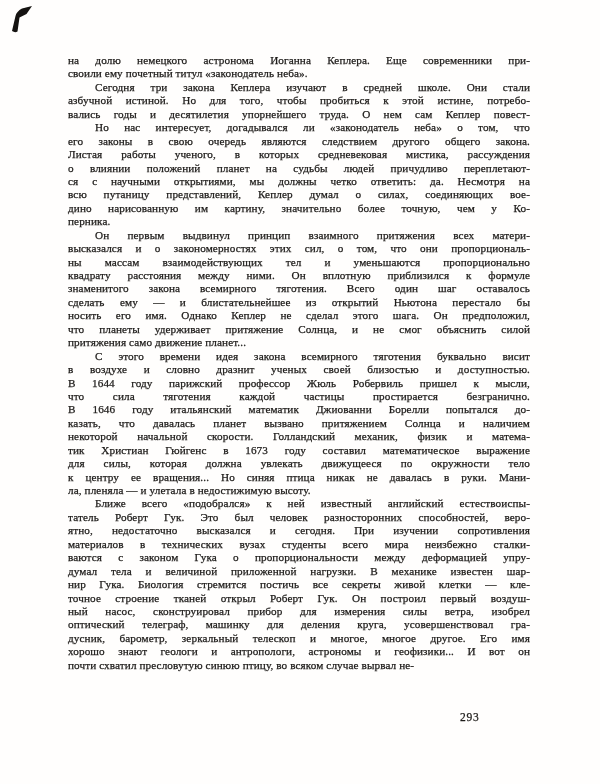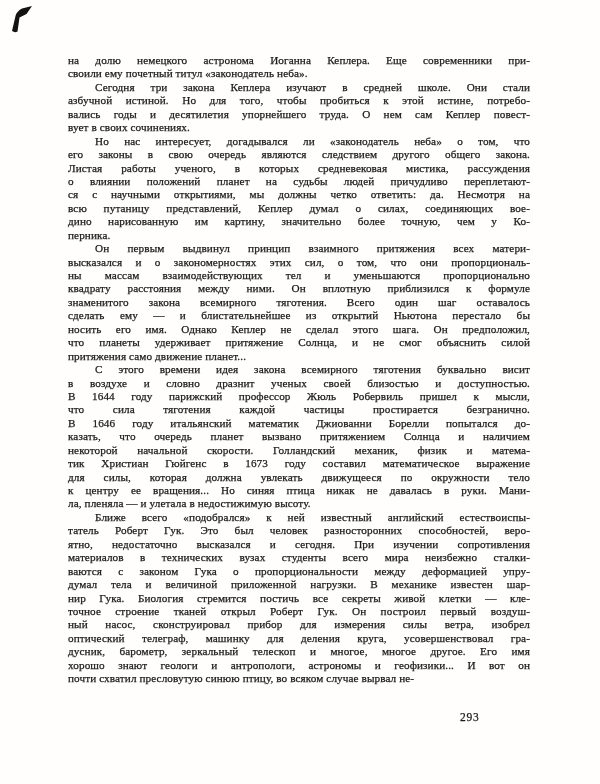--- a/index.html
+++ b/index.html
@@ -66,21 +66,20 @@
   <svg class="ink-mark" viewBox="0 0 26 28" xmlns="http://www.w3.org/2000/svg">
     <path d="M3 26 L6.5 11 Q7.5 6.5 13 3.5 L23 1 L17.5 9 L10.5 12.5 L8.5 26.5 Q6 28 3 26 Z" fill="#151311"></path>
   </svg>
 
   <div class="text-block" id="text-block">
       <div class="line">на долю немецкого астронома Иоганна Кеплера. Еще современники при-</div>
       <div class="line last">своили ему почетный титул «законодатель неба».</div>
       <div class="line indent">Сегодня три закона Кеплера изучают в средней школе. Они стали</div>
       <div class="line">азбучной истиной. Но для того, чтобы пробиться к этой истине, потребо-</div>
       <div class="line">вались годы и десятилетия упорнейшего труда. О нем сам Кеплер повест-</div>
-      <div class="line last">вует в своих сочинениях.</div>
       <div class="line indent">Но нас интересует, догадывался ли «законодатель неба» о том, что</div>
       <div class="line">его законы в свою очередь являются следствием другого общего закона.</div>
       <div class="line">Листая работы ученого, в которых средневековая мистика, рассуждения</div>
       <div class="line">о влиянии положений планет на судьбы людей причудливо переплетают-</div>
       <div class="line">ся с научными открытиями, мы должны четко ответить: да. Несмотря на</div>
       <div class="line">всю путаницу представлений, Кеплер думал о силах, соединяющих вое-</div>
       <div class="line">дино нарисованную им картину, значительно более точную, чем у Ко-</div>
       <div class="line last">перника.</div>
       <div class="line indent">Он первым выдвинул принцип взаимного притяжения всех матери-</div>
       <div class="line">высказался и о закономерностях этих сил, о том, что они пропорциональ-</div>
@@ -89,21 +88,21 @@
       <div class="line">знаменитого закона всемирного тяготения. Всего один шаг оставалось</div>
       <div class="line">сделать ему — и блистательнейшее из открытий Ньютона перестало бы</div>
       <div class="line">носить его имя. Однако Кеплер не сделал этого шага. Он предположил,</div>
       <div class="line">что планеты удерживает притяжение Солнца, и не смог объяснить силой</div>
       <div class="line last">притяжения само движение планет...</div>
       <div class="line indent">С этого времени идея закона всемирного тяготения буквально висит</div>
       <div class="line">в воздухе и словно дразнит ученых своей близостью и доступностью.</div>
       <div class="line">В 1644 году парижский профессор Жюль Робервиль пришел к мысли,</div>
       <div class="line">что сила тяготения каждой частицы простирается безгранично.</div>
       <div class="line">В 1646 году итальянский математик Джиованни Борелли попытался до-</div>
-      <div class="line">казать, что очередь планет вызвано притяжением Солнца и наличием</div>
+      <div class="line">казать, что давалась планет вызвано притяжением Солнца и наличием</div>
       <div class="line">некоторой начальной скорости. Голландский механик, физик и матема-</div>
       <div class="line">тик Христиан Гюйгенс в 1673 году составил математическое выражение</div>
       <div class="line">для силы, которая должна увлекать движущееся по окружности тело</div>
       <div class="line">к центру ее вращения... Но синяя птица никак не давалась в руки. Мани-</div>
       <div class="line last">ла, пленяла — и улетала в недостижимую высоту.</div>
       <div class="line indent">Ближе всего «подобрался» к ней известный английский естествоиспы-</div>
       <div class="line">татель Роберт Гук. Это был человек разносторонних способностей, веро-</div>
       <div class="line">ятно, недостаточно высказался и сегодня. При изучении сопротивления</div>
       <div class="line">материалов в технических вузах студенты всего мира неизбежно сталки-</div>
       <div class="line">ваются с законом Гука о пропорциональности между деформацией упру-</div>

